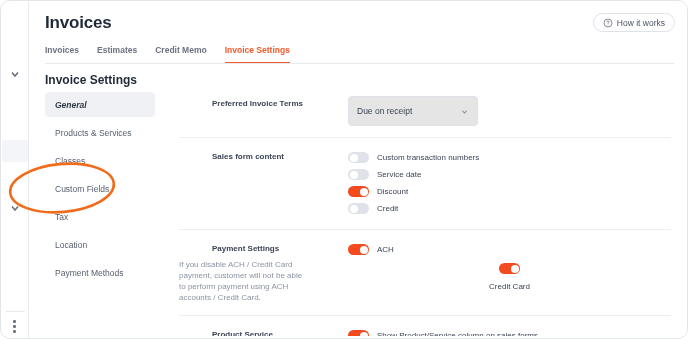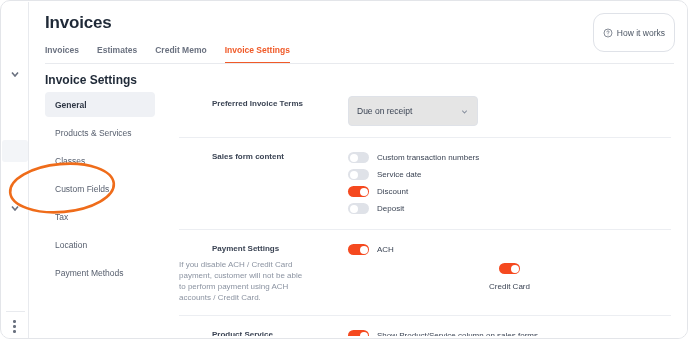--- a/index.html
+++ b/index.html
@@ -90,21 +90,21 @@
     position: absolute;
     left: 16px; top: 10px;
     font-size: 17px;
     font-weight: bold;
     color: #1f2937;
     letter-spacing: -0.2px;
   }
   .howitworks {
     position: absolute;
     right: 13px; top: 10px;
-    height: 39px;
+    height: 19px;
     display: flex;
     align-items: center;
     gap: 4px;
     padding: 0 9px;
     border: 1px solid #dfe2e8;
     border-radius: 11px;
     background: #ffffff;
     font-size: 8.5px;
     color: #4b5563;
     box-sizing: border-box;
@@ -168,20 +168,21 @@
     color: #565e6d;
     border-radius: 4px;
     box-sizing: border-box;
     cursor: pointer;
     margin-bottom: 3px;
   }
   .nav-item.active {
     background: #eff1f5;
     color: #303846;
     font-weight: bold;
+    font-style: italic;
   }
 
   
   .content {
     position: absolute;
     left: 150px; top: 84px;
     width: 492px;
     height: 249px;
     overflow: hidden;
   }
@@ -378,21 +379,21 @@
           <div class="toggle-row">
             <span class="switch on">
                 <span class="knob"></span>
               </span>
             <span class="toggle-label">Discount</span>
           </div>
           <div class="toggle-row">
             <span class="switch">
                 <span class="knob"></span>
               </span>
-            <span class="toggle-label">Deposit</span>
+            <span class="toggle-label">Credit</span>
           </div>
         </div>
       </div>
       <div class="hr"></div>
 
       <div class="row" style="padding:11px 0 12px 0;">
         <div class="row-label-col">
           <div class="row-label">Payment Settings</div>
           <div class="row-desc">If you disable ACH / Credit Card payment, customer will not be able to perform payment using ACH accounts / Credit Card.</div>
         </div>

